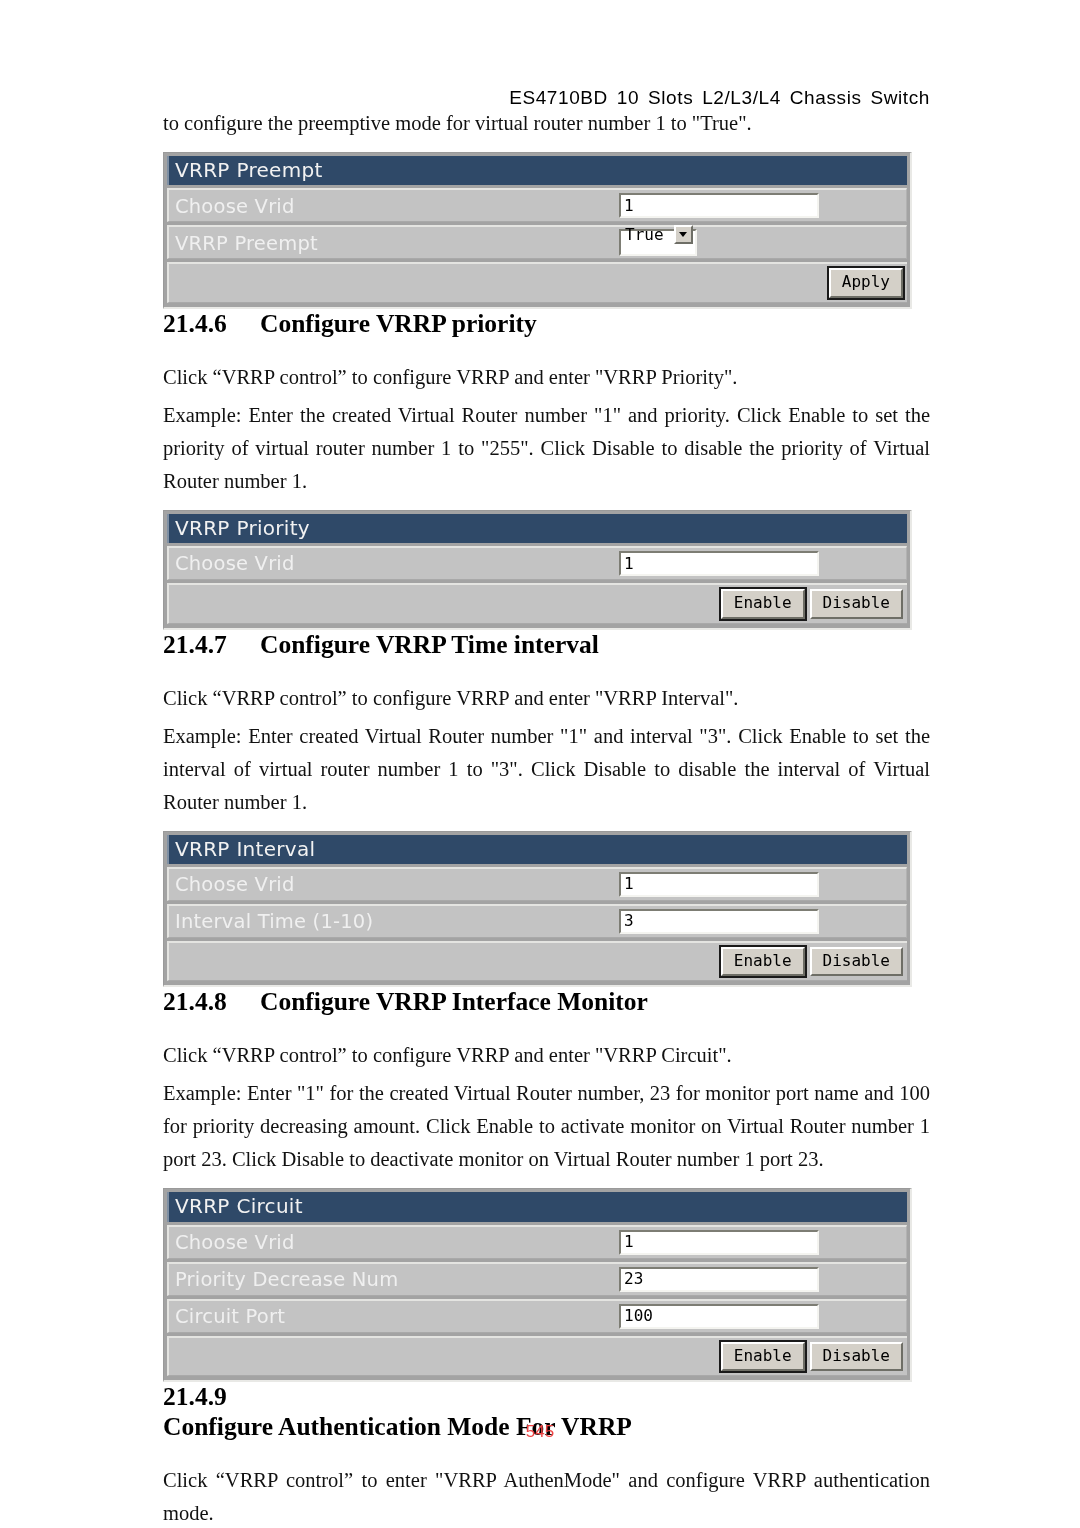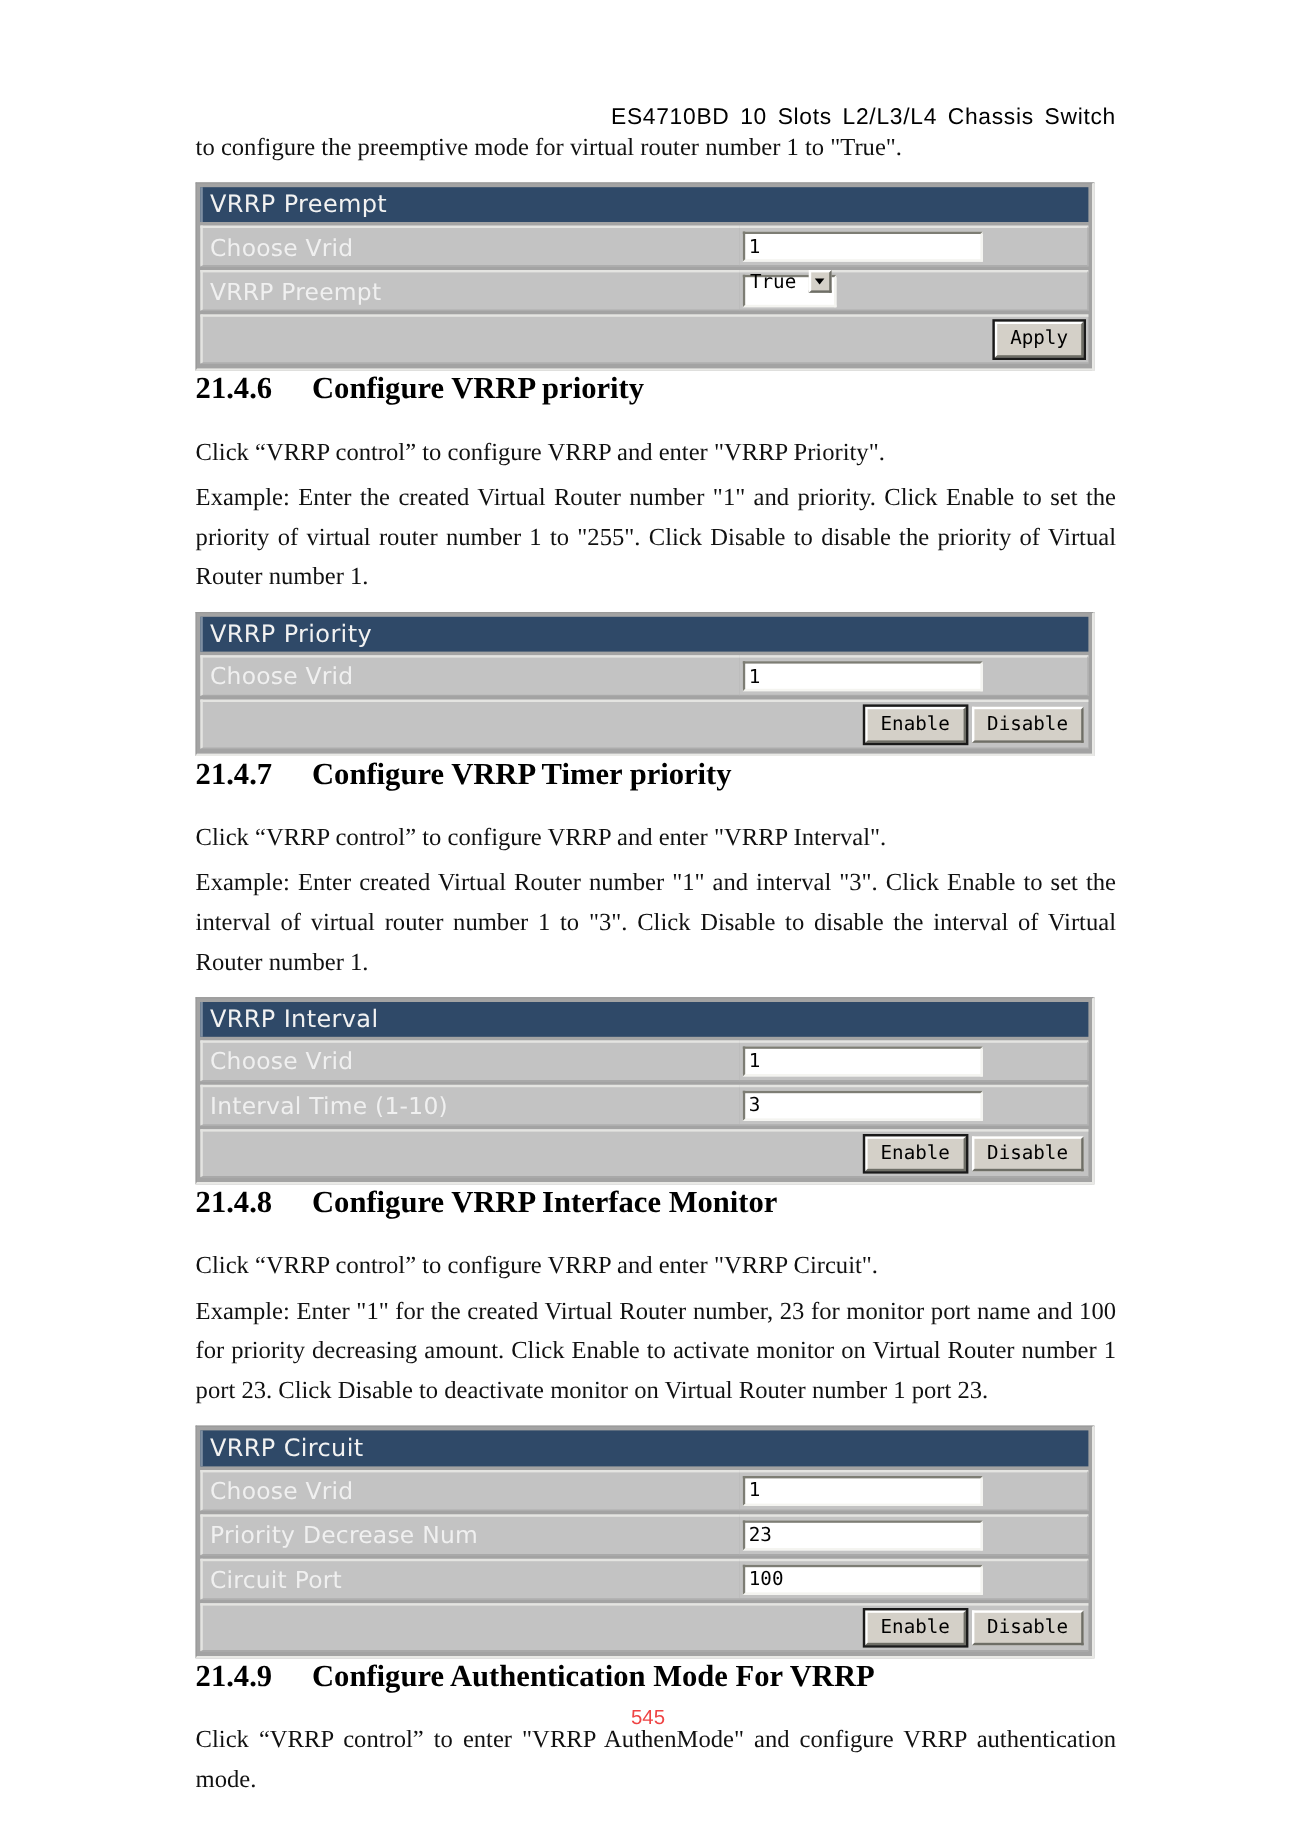--- a/index.html
+++ b/index.html
@@ -59,21 +59,21 @@
     margin: 0;
     padding: 0;
     color: #000;
     display: flex;
     align-items: baseline;
   }
   h2.section-heading .num {
     min-width: 97px;
     display: inline-block;
   }
-  .heading-gap-top { margin-top: 27px; }
+  .heading-gap-top { margin-top: 27px; flex-direction: column; }
   .heading-gap-top-lg { margin-top: 33px; }
 
   
   .panel {
     width: 749px;
     margin-top: 12px;
     background: #a3a3a3;
     border-top: 1px solid #9a9a9a;
     border-left: 1px solid #9a9a9a;
     border-right: 2px solid #e9e9e6;
@@ -290,21 +290,21 @@
 
 
       <div class="panel-actions">
         <div class="ui-button focused">Enable</div>
         <div class="ui-button">Disable</div>
       </div>
     </div>
 
     <h2 class="section-heading heading-gap-top-lg">
       <span class="num">21.4.7</span>
-      <span>Configure VRRP Timer priority</span>
+      <span>Configure VRRP Time interval</span>
     </h2>
 
     <div class="para-block">
       <p class="body-text">Click “VRRP control” to configure VRRP and enter "VRRP Interval".</p>
       <p class="body-text">Example: Enter created Virtual Router number "1" and interval "3". Click Enable to set the interval of virtual router number 1 to "3". Click Disable to disable the interval of Virtual Router number 1.</p>
     </div>
 
     <div class="panel">
       <div class="panel-title">VRRP Interval</div>
 

